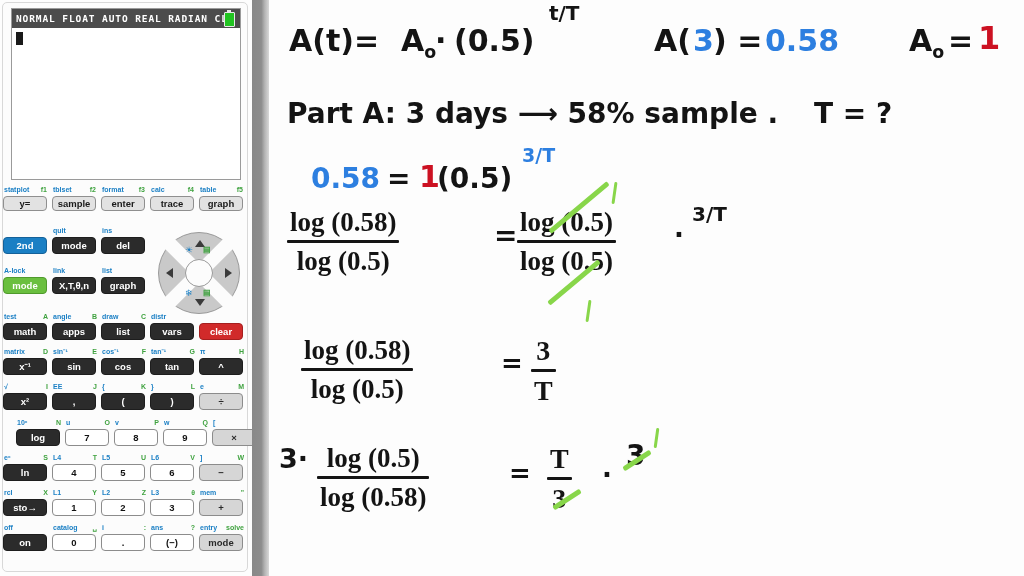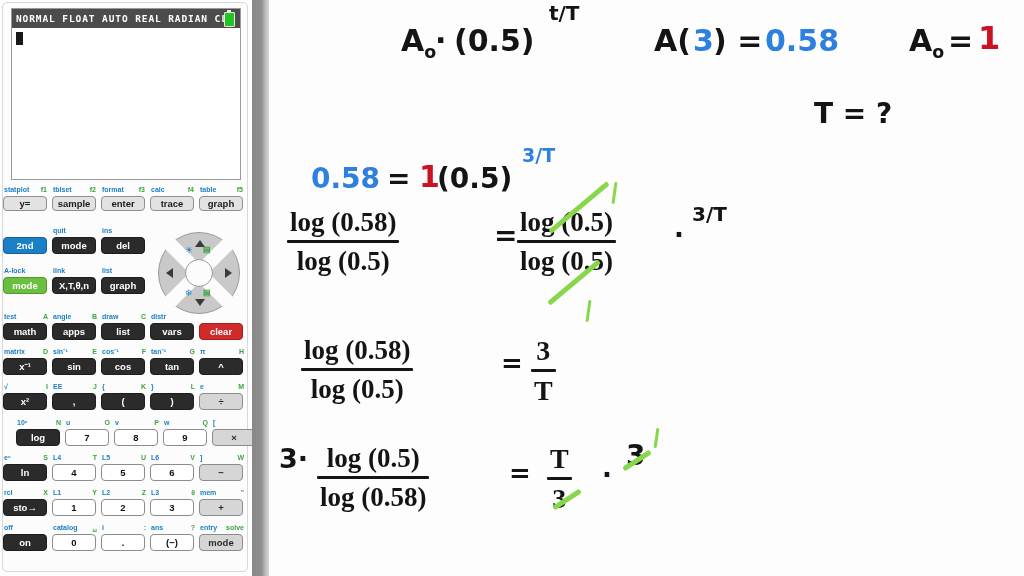--- a/index.html
+++ b/index.html
@@ -439,38 +439,40 @@
         <div class="dbars b2">▤</div>
       </div>
 
     </div>
   </div>
 
   <div id="divider"></div>
 
   <div id="board">
 
+    <div class="hand" style="left:20px;top:26px;font-size:30px;">A(t)=</div>
     <div class="hand" style="left:132px;top:26px;font-size:30px;">
       <span>A</span><span class="sub">o</span>
     </div>
     <div class="hand" style="left:166px;top:26px;font-size:30px;">·</div>
     <div class="hand" style="left:185px;top:26px;font-size:30px;">(0.5)</div>
     <div class="hand" style="left:280px;top:3px;font-size:20px;">t/T</div>
 
     <div class="hand" style="left:385px;top:26px;font-size:30px;">A(</div>
     <div class="hand ink-blue" style="left:424px;top:26px;font-size:30px;">3</div>
     <div class="hand" style="left:444px;top:26px;font-size:30px;">) =</div>
     <div class="hand ink-blue" style="left:496px;top:26px;font-size:30px;">0.58</div>
 
     <div class="hand" style="left:640px;top:26px;font-size:30px;">
       <span>A</span><span class="sub">o</span>
     </div>
     <div class="hand" style="left:679px;top:26px;font-size:30px;">=</div>
     <div class="hand ink-red" style="left:709px;top:22px;font-size:32px;">1</div>
 
+    <div class="hand" style="left:18px;top:100px;font-size:28px;">Part A:  3 days ⟶ 58% sample .</div>
     <div class="hand" style="left:545px;top:100px;font-size:28px;">T = ?</div>
 
     <div class="hand ink-blue" style="left:42px;top:165px;font-size:28px;">0.58</div>
     <div class="hand" style="left:118px;top:165px;font-size:28px;">=</div>
     <div class="hand ink-red" style="left:150px;top:162px;font-size:30px;">1</div>
     <div class="hand" style="left:168px;top:165px;font-size:28px;">(0.5)</div>
     <div class="hand ink-blue" style="left:253px;top:146px;font-size:19px;">3/T</div>
 
     <div class="frac" style="left:18px;top:207px;font-size:27px;">
       <span class="num">log (0.58)</span>

